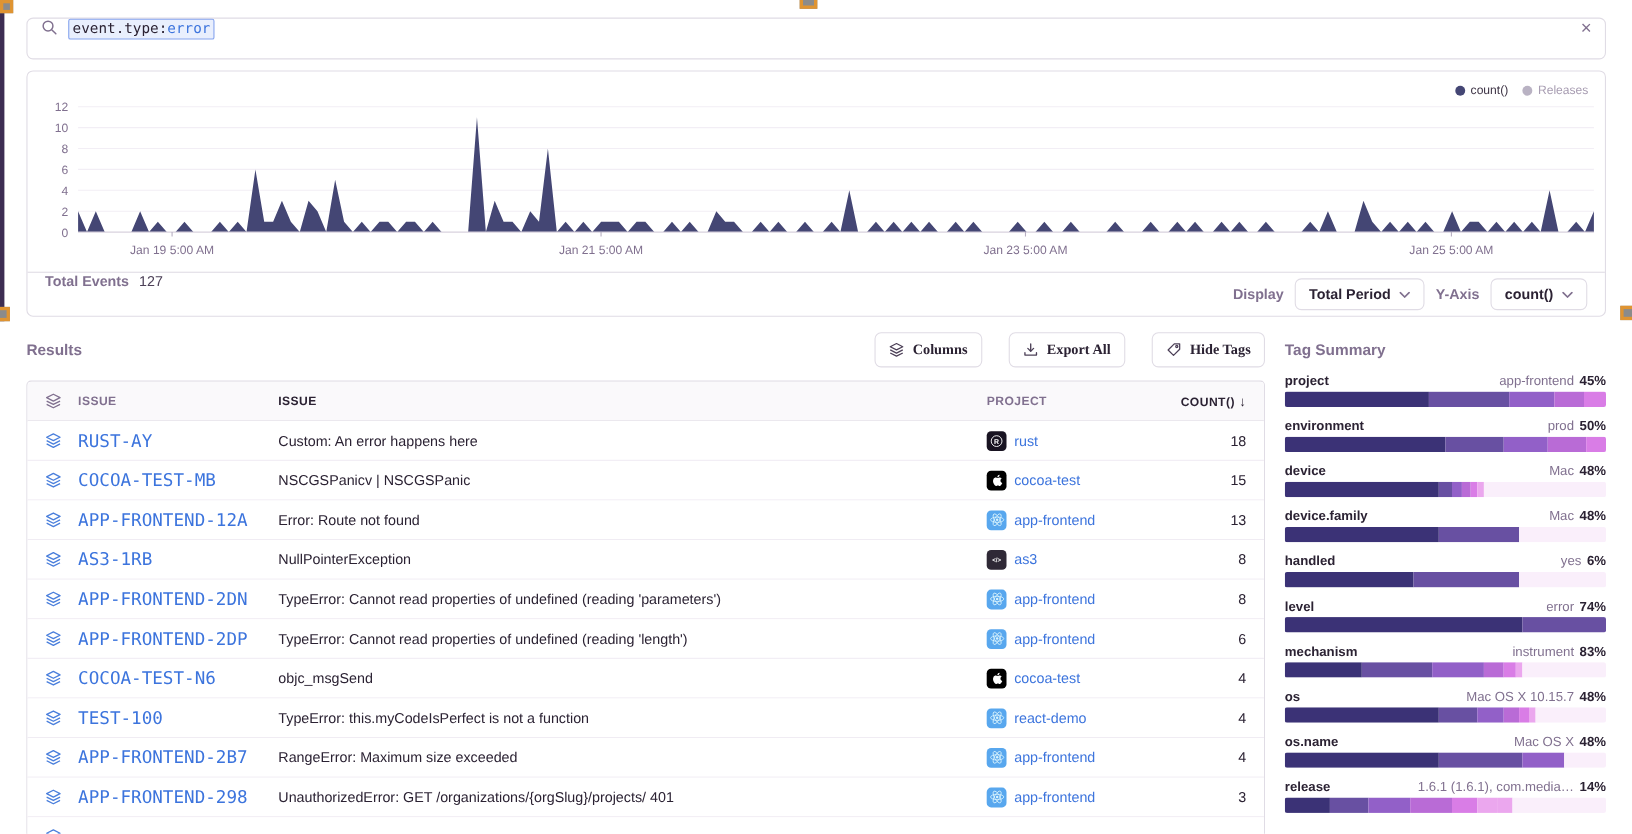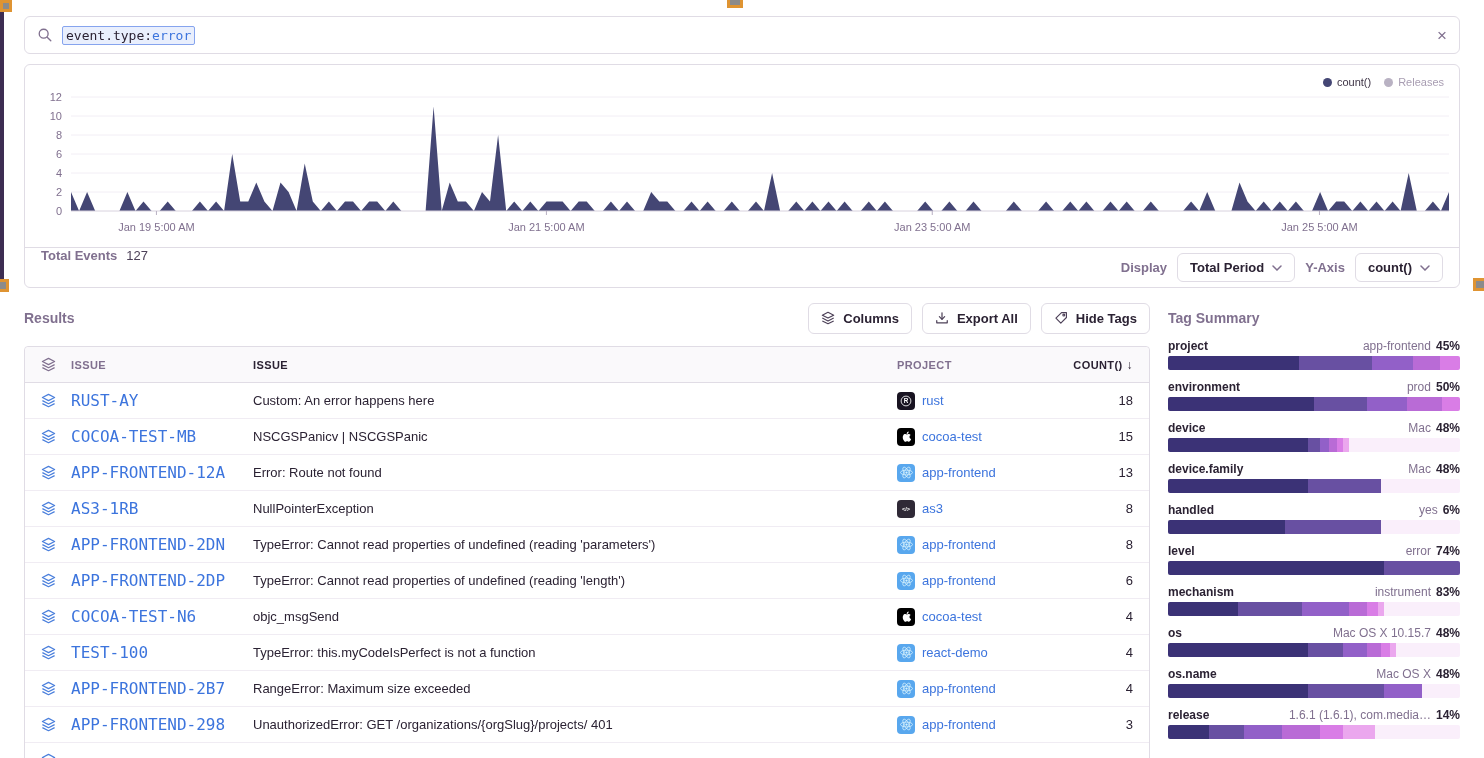--- a/index.html
+++ b/index.html
@@ -14,21 +14,21 @@
 
   
   .sidebar-edge { position:absolute; left:0; top:0; width:4px; height:292px; background:#3D2D52; z-index:50; }
   .crop-handle { position:absolute; background:#8B8B8B; border:3px solid #DF9432; z-index:60; }
   .h-tl { left:0; top:0; width:12px; height:12px; }
   .h-tc { left:727px; top:-4px; width:16px; height:12px; }
   .h-lm { left:-3px; top:279px; width:12px; height:13px; }
   .h-rm { left:1473px; top:278px; width:14px; height:13px; }
 
   
-  .search-bar { display:flex; align-items:center; height:38px; border:1px solid #E0DCE5; border-radius:6px; padding:0 12px; gap:9px; background:#fff; }
+  .search-bar { display:flex; align-items:flex-start; height:38px; border:1px solid #E0DCE5; border-radius:6px; padding:0 12px; gap:9px; background:#fff; }
   .search-token { font-family:"DejaVu Sans Mono", monospace; font-size:13px; background:#E9EFFD; border:1px solid #86A4EE; border-radius:2px; padding:1px 3px; cursor:text; }
   .tok-key { color:#2B2233; }
   .tok-val { color:#3C74DD; }
   .search-clear { margin-left:auto; color:#80708F; font-size:17px; line-height:1; cursor:pointer; font-weight:normal; }
 
   
   .chart-panel { margin-top:10px; border:1px solid #E0DCE5; border-radius:6px; position:relative; background:#fff; }
   .chart-area { position:relative; height:182px; }
   .legend { position:absolute; top:11px; right:15px; display:flex; gap:13px; align-items:center; font-size:11px; }
   .legend-item { display:flex; gap:5px; align-items:center; cursor:pointer; }
@@ -43,21 +43,21 @@
   .footer-right { margin-left:auto; display:flex; align-items:center; gap:10px; }
   .ctrl-label { font-weight:bold; color:#80708F; font-size:13px; }
   .ctrl-btn { display:flex; align-items:center; gap:8px; border:1px solid #E0DCE5; border-radius:6px; padding:6px 12px; font-weight:bold; font-size:13px; background:#fff; color:#2B2233; cursor:pointer; font-family:inherit; }
 
   
   .results-row { display:flex; gap:18px; margin-top:14px; }
   .results-left { flex:1; min-width:0; }
   .results-right { width:292px; flex:none; }
   .results-header { display:flex; align-items:center; height:32px; }
   .results-title { font-weight:bold; color:#80708F; font-size:14px; }
-  .btn-group { margin-left:auto; display:flex; gap:10px; }
+  .btn-group { margin-left:auto; display:flex; gap:24px;font-family:Liberation Serif, serif; }
   .btn { display:flex; align-items:center; gap:8px; border:1px solid #E0DCE5; border-radius:6px; padding:7px 12px; font-weight:bold; font-size:13px; background:#fff; color:#2B2233; cursor:pointer; font-family:inherit; }
   .btn svg { color:#4D4158; }
 
   
   .table { margin-top:12px; border:1px solid #E0DCE5; border-radius:4px 4px 0 0; background:#fff; }
   .thead { display:flex; background:#FAF9FB; border-bottom:1px solid #E0DCE5; height:36px; align-items:center; font-size:11px; font-weight:bold; color:#80708F; letter-spacing:0.4px; border-radius:4px 4px 0 0; }
   .thead .th { cursor:pointer; }
   .tr { display:flex; align-items:center; height:36px; border-bottom:1px solid #F0ECF3; font-size:13px; background:#fff; }
   .td-icon { width:46px; display:flex; justify-content:center; flex:none; }
   .td-issue { width:182px; flex:none; overflow:hidden; white-space:nowrap; }

